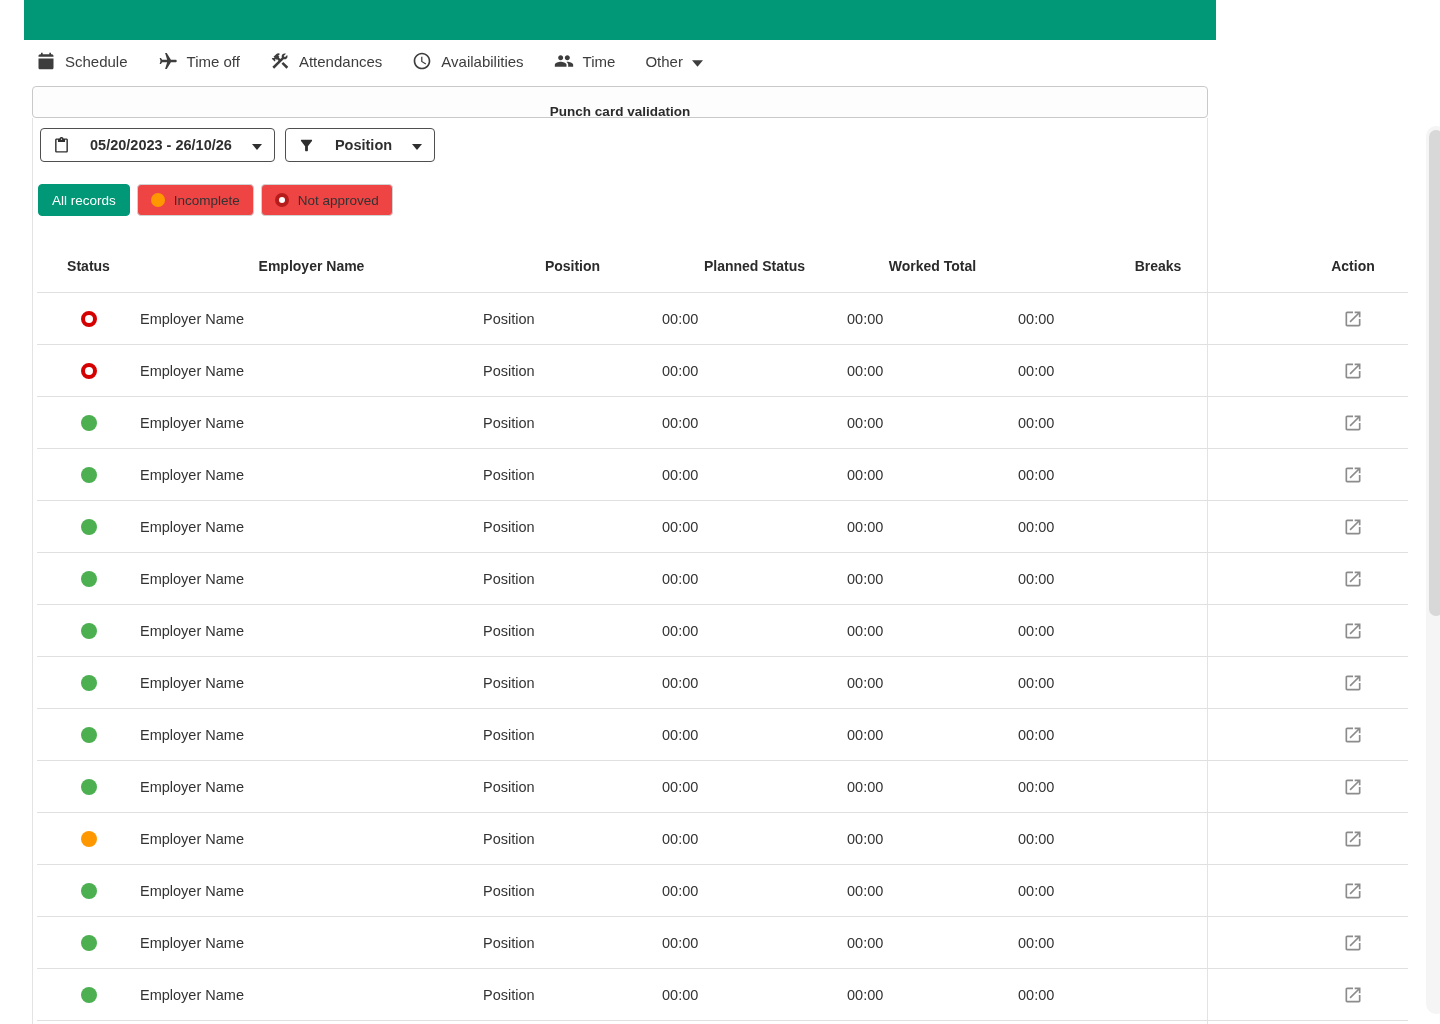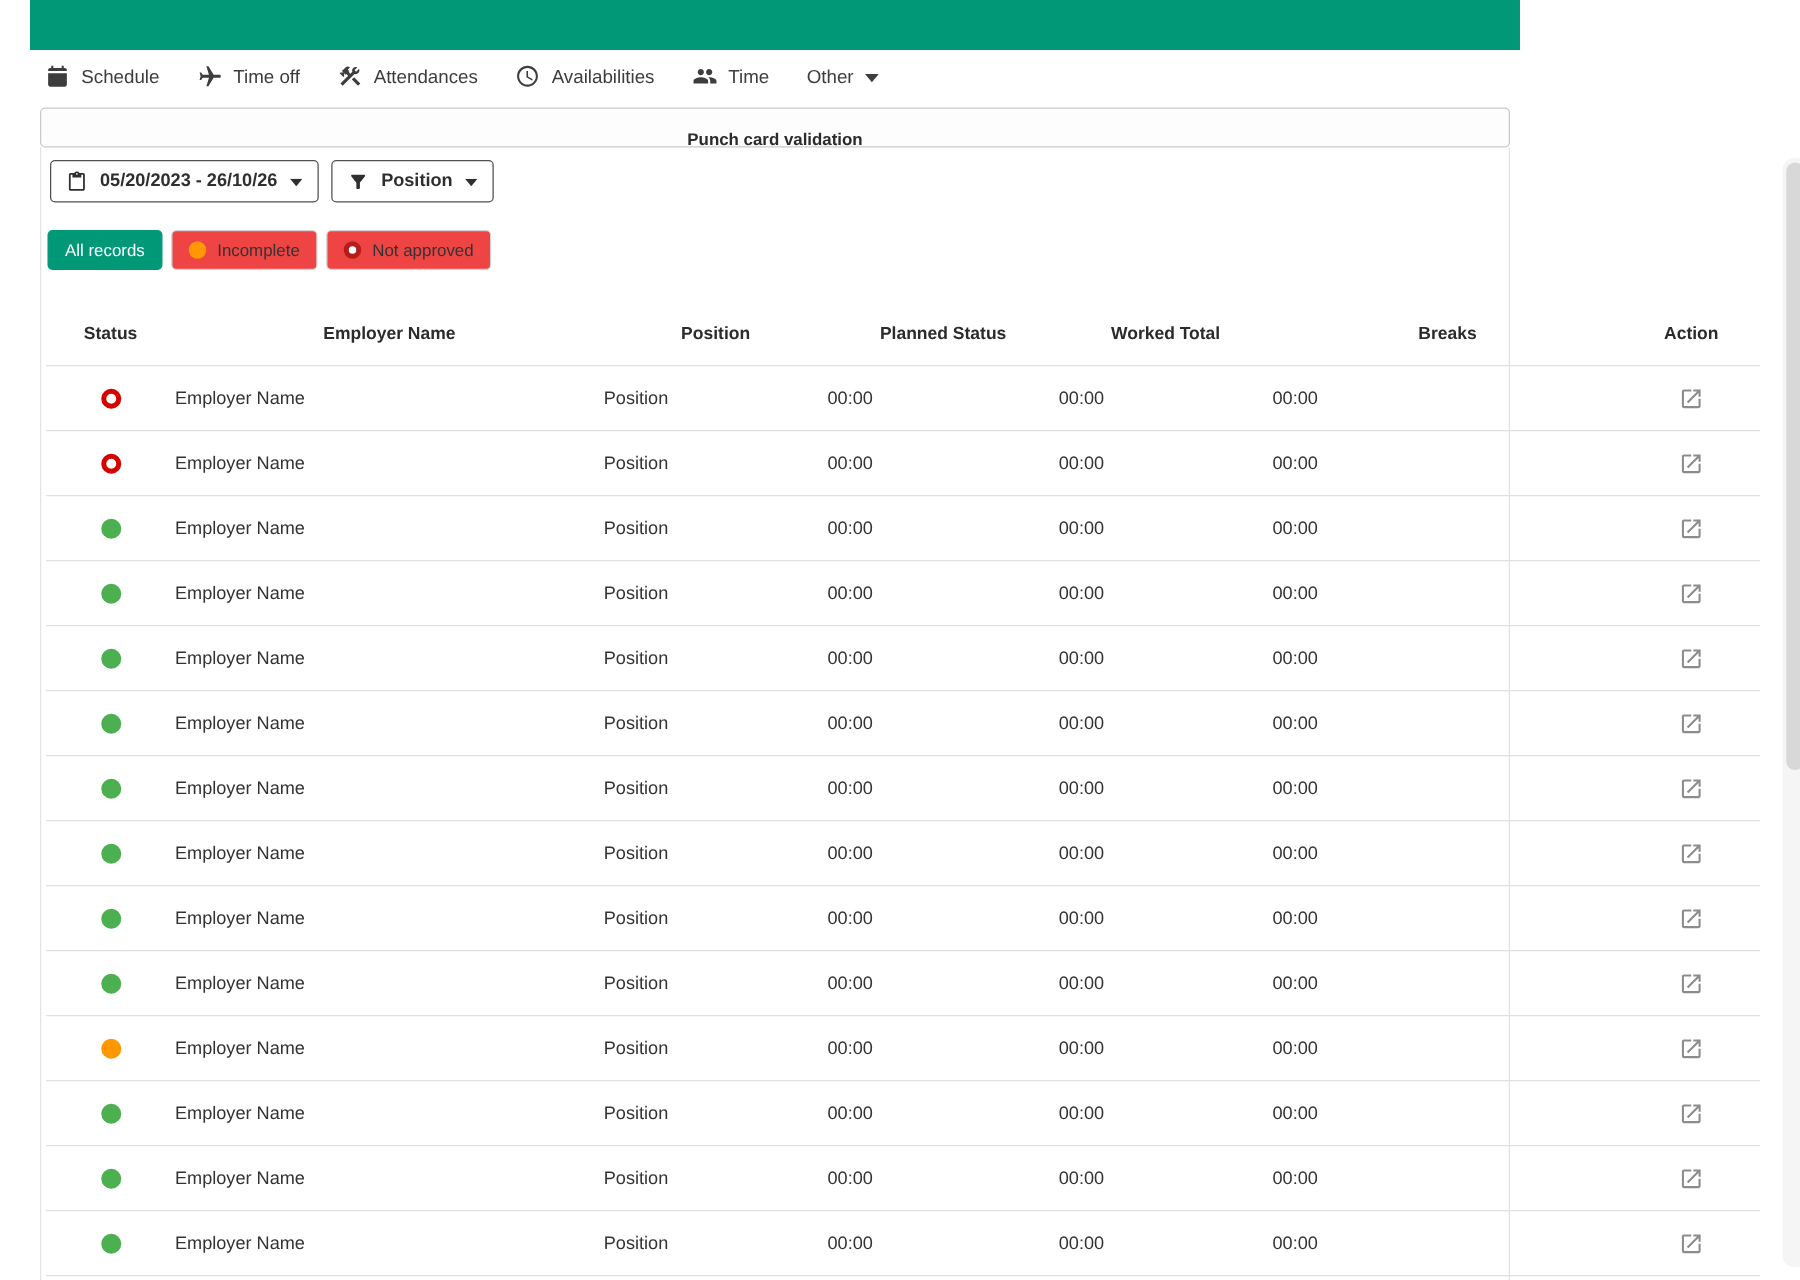--- a/index.html
+++ b/index.html
@@ -22,21 +22,21 @@
                   background:#fdfdfd; display:flex; align-items:center; padding:0 10px; gap:17px; cursor:pointer;flex-direction:column; }
   .panel-header svg { width:17px; height:20px; }
   .panel-title { font-size:13.5px; font-weight:bold; color:#2b2b2b; }
 
   
   .panel-body { position:relative; margin:0 8px; height:906px;
                 border-left:1px solid #e3e3e3; border-right:1px solid #e3e3e3; }
 
   
   .toolbar { display:flex; gap:10px; padding:10px 0 0 7px; }
-  .btn { display:inline-flex; align-items:center; gap:10px; height:34px; padding:2px 12px;
+  .btn { display:inline-flex; align-items:center; gap:20px; height:34px; padding:2px 12px;
          border:1.5px solid #4f4f4f; border-radius:4px; background:#fff;
          font-family:inherit; font-size:14.5px; font-weight:bold; color:#2f2f2f; cursor:pointer; }
   .btn svg.lead { width:17px; height:17px; fill:#2f2f2f; }
   .btn .caret svg { width:10px; height:6px; fill:#2f2f2f; }
 
   
   .chips { display:flex; gap:7px; margin:22px 0 0 5px; }
   .chip { display:inline-flex; align-items:center; gap:9px; height:32px; padding:0 13px;
           border:1px solid #d2d2d2; border-radius:4px; background:#ef4444; font-family:inherit;
           font-size:13.5px; color:#333; cursor:pointer; }

